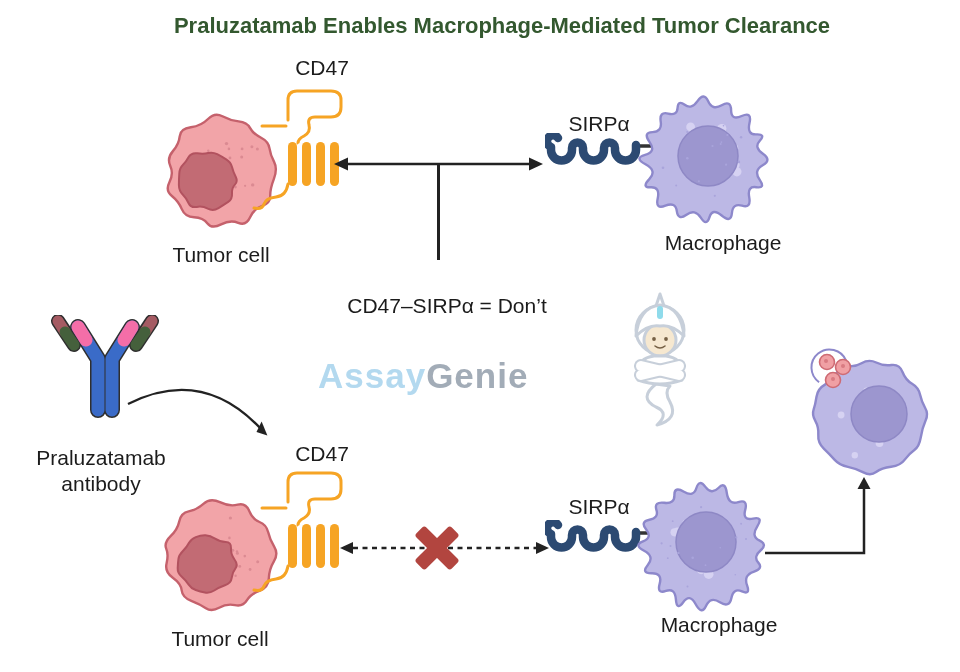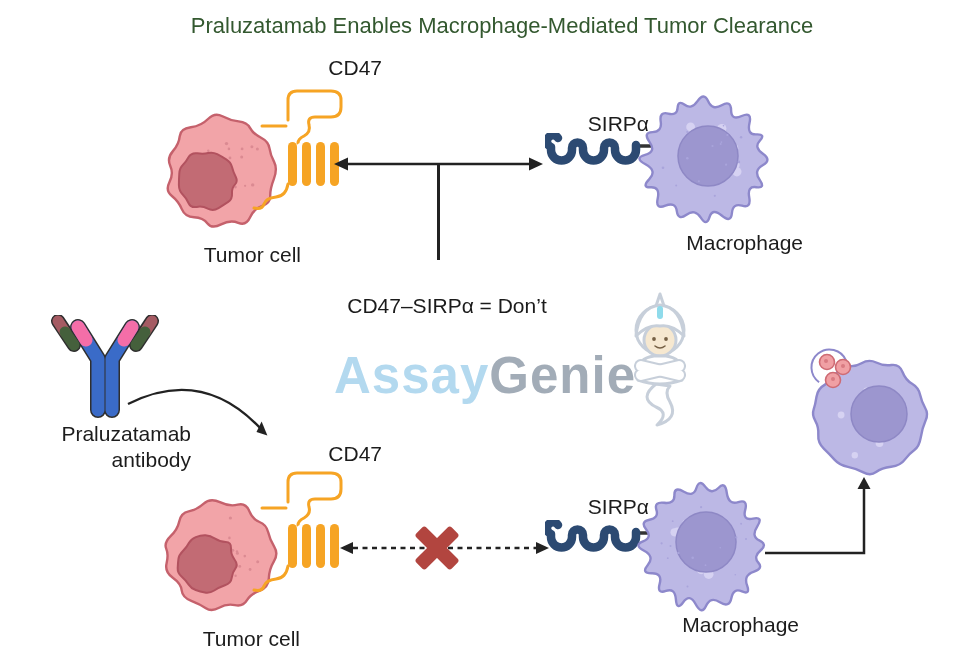--- a/index.html
+++ b/index.html
@@ -1,26 +1,26 @@
 <!DOCTYPE html>
 <html style="--title_green: #33582F; --tumor_body: #F2A4A8; --tumor_outline: #C5616C; --tumor_nucleus: #C26B74; --tumor_nucleus_outline: #B2525F; --speckle: #DB8A92; --mac_body: #BCB8E5; --mac_outline: #8D88CB; --mac_nucleus: #9C96CF; --mac_nuc_outline: #8E88C5; --vesicle: #D6D2F2; --vesdot: #A9A4DB; --cd47_orange: #F6A424; --sirpa_navy: #2C4A72; --connector_dark: #333333; --arrow_dark: #222222; --ab_outline: #2F2F2F; --ab_blue: #3A6BC8; --ab_pink: #F46EA8; --ab_green: #45603C; --ab_maroon: #A55B63; --x_red: #B2453F; --particle_pink: #F0A0A4; --particle_outline: #CE6B74; --wm_blue: #AFD7EF; --wm_gray: #9EA8B4; --wm_outline: #C3CCD7;"><head>
 <meta charset="utf-8">
 <style>
   html,body{margin:0;padding:0;background:#fff;}
   #canvas{position:relative;width:960px;height:672px;background:#fff;overflow:hidden;
           font-family:"Liberation Sans",sans-serif;color:#1c1c1c;}
   .abs{position:absolute;}
   .title{position:absolute;top:13px;left:0;right:0;text-align:center;
-         font-size:22px;font-weight:normal;color:var(--title_green);padding-left:44px;}
-  .lbl{position:absolute;font-size:21px;text-align:right;color:#1c1c1c;line-height:26px;}
+         font-size:22px;font-weight:bold;color:var(--title_green);padding-left:44px;}
+  .lbl{position:absolute;font-size:21px;text-align:center;color:#1c1c1c;line-height:26px;}
   .caption{position:absolute;left:337px;top:260px;width:220px;font-size:21px;
            line-height:27px;text-align:center;color:#1b1b1b;margin-top:32px;}
   .tee{position:absolute;left:437px;top:164px;width:2.5px;height:96px;background:#222;}
   
-  .wm-text{position:absolute;left:334px;top:350px;font-size:51px;font-weight:bold;
+  .wm-text{position:absolute;left:318px;top:350px;font-size:35px;font-weight:bold;
            letter-spacing:1px;line-height:52px;opacity:.95;}
   .wm-a{color:var(--wm_blue);} .wm-g{color:var(--wm_gray);}
   
   .tumor-body{fill:var(--tumor_body);stroke:var(--tumor_outline);stroke-width:2.4;}
   .tumor-nuc{fill:var(--tumor_nucleus);stroke:var(--tumor_nucleus_outline);stroke-width:2;}
   .speckle{fill:var(--speckle);}
   .mac-body{fill:var(--mac_body);stroke:var(--mac_outline);stroke-width:2.4;}
   .mac-nuc{fill:var(--mac_nucleus);stroke:var(--mac_nuc_outline);stroke-width:1.5;}
   .vesicle{fill:var(--vesicle);}
   .vesdot{fill:var(--vesdot);}
@@ -161,21 +161,21 @@
     <path class="ab-under" stroke-width="14" d="M112,6 L96,30"></path>
     <path class="ab-top" stroke="var(--ab_blue)" stroke-width="13" d="M38,12 L58,44 L58,95"></path>
     <path class="ab-top" stroke="var(--ab_blue)" stroke-width="13" d="M92,12 L72,44 L72,95"></path>
     <path class="ab-top" stroke="var(--ab_pink)" stroke-width="13" d="M38,12 L46,25"></path>
     <path class="ab-top" stroke="var(--ab_pink)" stroke-width="13" d="M92,12 L84,25"></path>
     <path class="ab-top" stroke="var(--ab_maroon)" stroke-width="11" d="M18,6 L25,17"></path>
     <path class="ab-top" stroke="var(--ab_green)" stroke-width="11" d="M25,17 L34,30"></path>
     <path class="ab-top" stroke="var(--ab_maroon)" stroke-width="11" d="M112,6 L105,17"></path>
     <path class="ab-top" stroke="var(--ab_green)" stroke-width="11" d="M105,17 L96,30"></path>
   </svg>
-  <div class="lbl" style="left:11px;top:421px;width:180px">
+  <div class="lbl" style="left:11px;top:445px;width:180px">
     <div>Praluzatamab</div>
     <div>antibody</div>
   </div>
 
   <svg class="abs" style="left:118px;top:368px" width="160" height="82" viewBox="0 0 160 82">
     <path class="arrow-line" style="stroke-width:2.3" d="M10,36 Q85,-2 144,62"></path>
     <polygon class="arrow-head" points="2,0 -12,-5.5 -8,5.5" transform="translate(148,66) rotate(46)"></polygon>
   </svg>
 
   <svg id="tc2" class="abs" style="left:148px;top:490px" width="150" height="140" viewBox="0 0 150 140">

